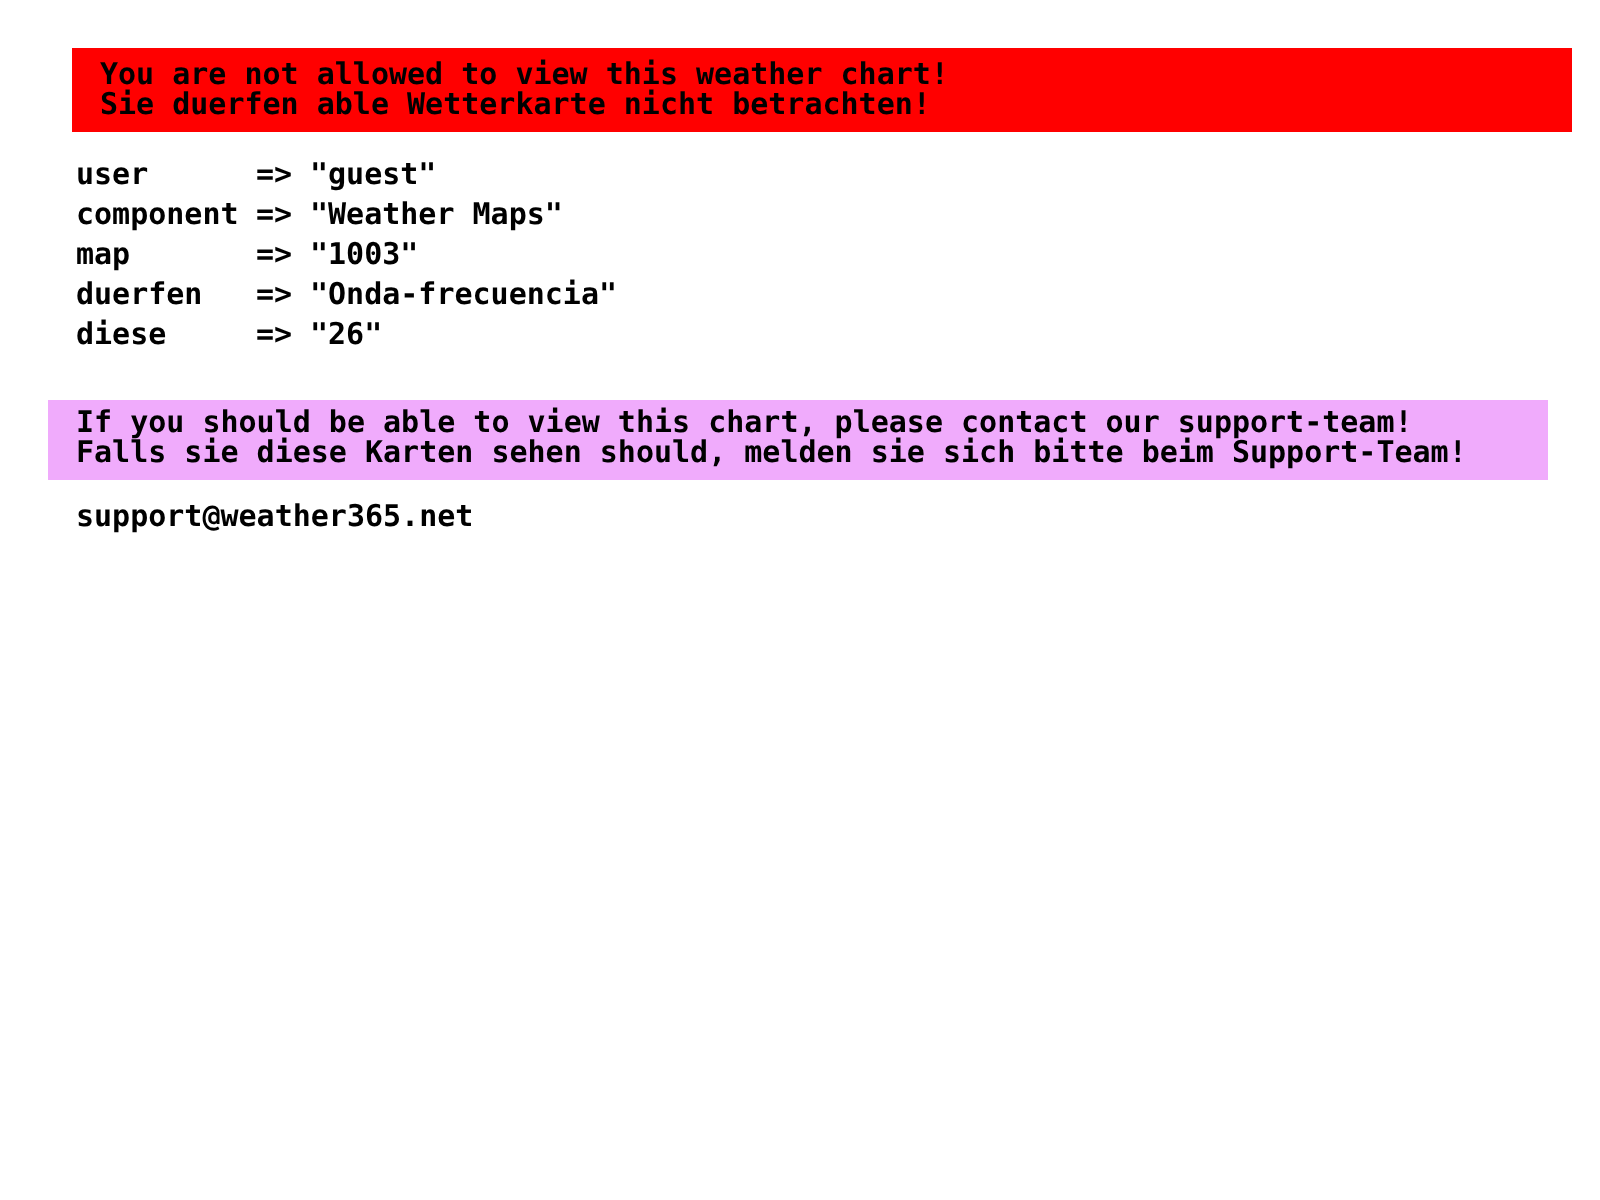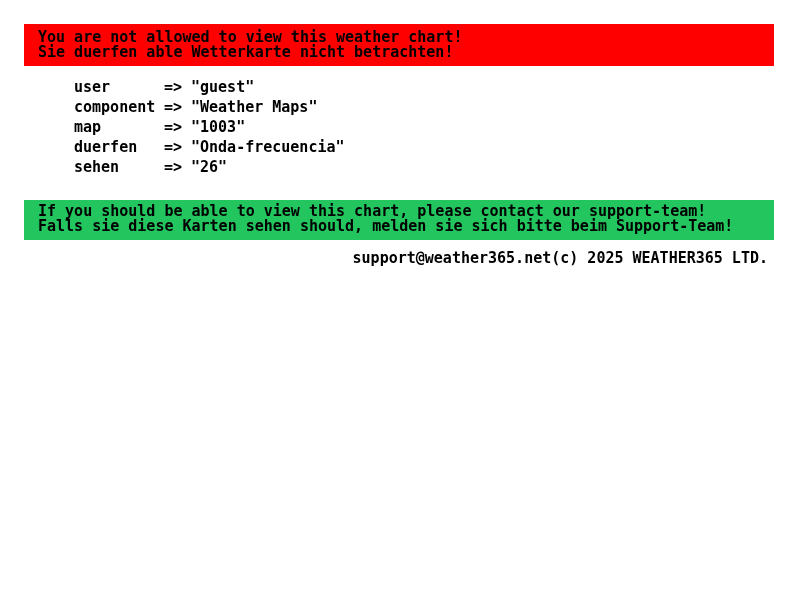--- a/index.html
+++ b/index.html
@@ -43,42 +43,41 @@
   .params {
     position: absolute;
     left: 38px;
     top: 77px;
   }
   .param-row {
     display: flex;
     height: 20px;
     line-height: 20px;
     white-space: pre;
-    margin-left: 36px;
   }
   .param-key   { display: inline-block; width: 90px; }
   .param-arrow { display: inline-block; width: 27px; }
   .param-value { display: inline-block; }
   .footer {
     position: absolute;
     left: 38px;
     right: 32px;
     top: 248px;
     display: flex;
-    justify-content: flex-end;
+    justify-content: flex-start;
     line-height: 20px;
     white-space: pre;
   }
 </style>
 </head>
 <body>
 
 <div class="page">
 
-  <div class="banner banner-denied" style="background-color: rgb(255, 0, 0);">
+  <div class="banner banner-denied" style="background-color: rgb(255, 0, 0); margin-left: 12px;">
     <span class="banner-line">You are not allowed to view this weather chart!</span>
     <span class="banner-line">Sie duerfen able Wetterkarte nicht betrachten!</span>
   </div>
 
   <div class="params">
     <div class="param-row">
       <span class="param-key">user</span>
       <span class="param-arrow">=&gt;</span>
       <span class="param-value">"guest"</span>
     </div>
@@ -91,29 +90,28 @@
       <span class="param-key">map</span>
       <span class="param-arrow">=&gt;</span>
       <span class="param-value">"1003"</span>
     </div>
     <div class="param-row">
       <span class="param-key">duerfen</span>
       <span class="param-arrow">=&gt;</span>
       <span class="param-value">"Onda-frecuencia"</span>
     </div>
     <div class="param-row">
-      <span class="param-key">sehen</span>
+      <span class="param-key">diese</span>
       <span class="param-arrow">=&gt;</span>
       <span class="param-value">"26"</span>
     </div>
   </div>
 
-  <div class="banner banner-contact" style="background-color: #22c55e;">
+  <div class="banner banner-contact" style="background-color: #f0abfc;">
     <span class="banner-line">If you should be able to view this chart, please contact our support-team!</span>
     <span class="banner-line">Falls sie diese Karten sehen should, melden sie sich bitte beim Support-Team!</span>
   </div>
 
   <div class="footer">
     <span>support@weather365.net</span>
-    <span>(c) 2025 WEATHER365 LTD.</span>
   </div>
 
 </div>
 
 </body></html>

